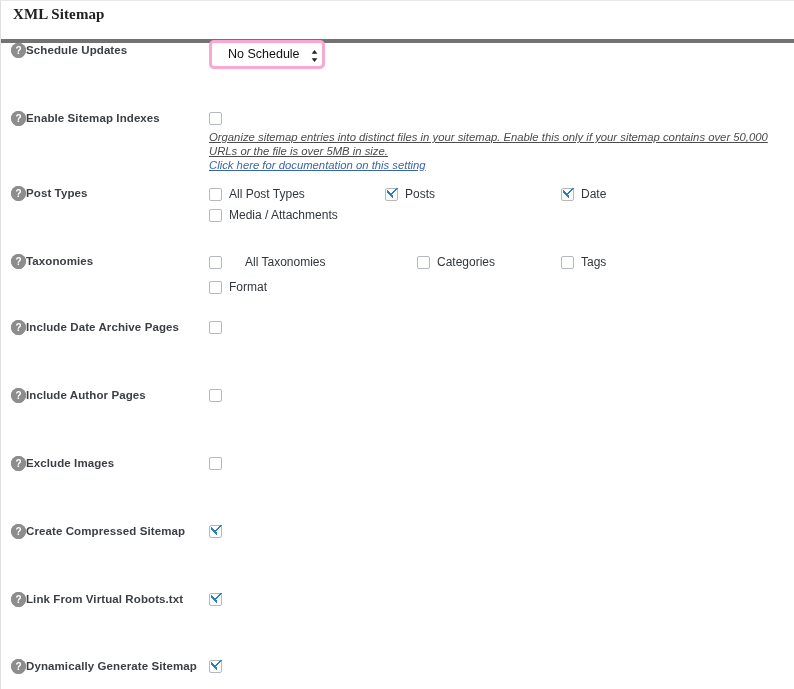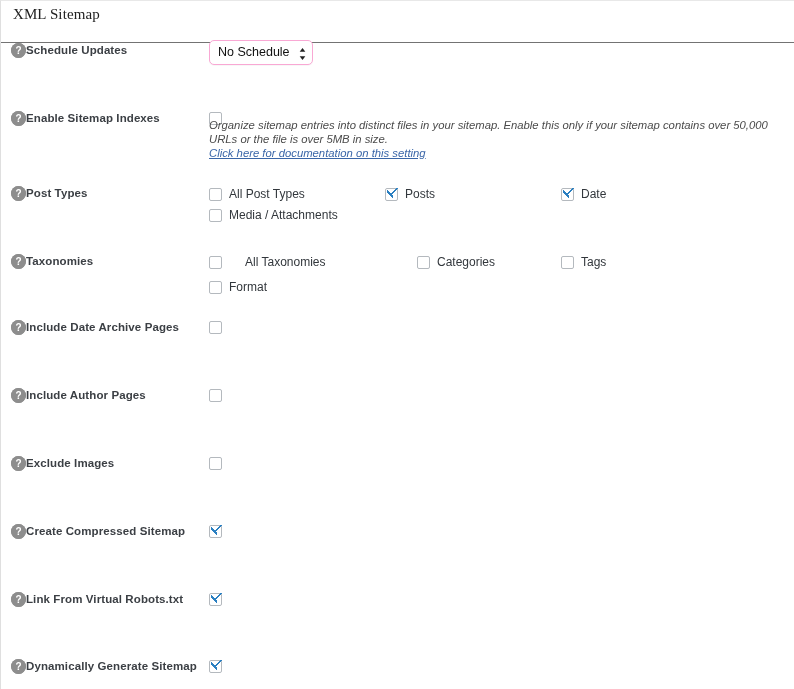--- a/index.html
+++ b/index.html
@@ -26,22 +26,23 @@
   }
 
   
   .panel-header {
     position: absolute;
     left: 0;
     top: 0;
     width: 794px;
     height: 42px;
     box-sizing: border-box;
-    border-bottom: 1px solid #737373;
-    background: #ffffff;
+    border-bottom: 4px solid #737373;
+    background: #ffffff;
+    font-weight: bold;
   }
   .panel-title {
     position: absolute;
     left: 12px;
     top: 5px;
     font-family: "Liberation Serif", serif;
     font-size: 15px;
     color: #222222;
     letter-spacing: 0.1px;
     white-space: nowrap;
@@ -96,23 +97,23 @@
     display: inline-block;
   }
   .styled-select {
     appearance: none;
     -webkit-appearance: none;
     -moz-appearance: none;
     font-family: "Liberation Sans", sans-serif;
     font-size: 12.5px;
     color: #111111;
     background: #ffffff;
-    border: 1px solid #f9a8d4;
+    border: 3px solid #f9a8d4;
     border-radius: 5px;
-    padding: 3px 22px 4px 8px;
+    padding: 3px 22px 4px 16px;
     line-height: 16px;
     box-shadow: 0 1px 0 rgba(0,0,0,0.03);
     cursor: pointer;
   }
   .select-arrows {
     position: absolute;
     right: 7px;
     top: 50%;
     transform: translateY(-50%);
     pointer-events: none;
@@ -210,21 +211,21 @@
         <div class="row-label">
           <span class="help-icon">
             <svg viewBox="0 0 15 15" xmlns="http://www.w3.org/2000/svg">
               <circle cx="7.5" cy="7.5" r="7.5" fill="#8d8d8d"></circle>
               <text x="7.5" y="11.2" text-anchor="middle" font-family="Liberation Sans, sans-serif" font-size="10" font-weight="bold" fill="#ffffff">?</text>
             </svg>
           </span>
           <span class="row-label-text">Enable Sitemap Indexes</span>
         </div>
         <span class="cbx" style="position: absolute; left: 208px; top: 1px;"></span>
-        <div class="desc" style="left: 208px; top: 8px;"><span>Organize sitemap entries into distinct files in your sitemap. Enable this only if your sitemap contains over 50,000 URLs or the file is over 5MB in size.</span><br><a class="desc-link">Click here for documentation on this setting</a></div>
+        <div class="desc" style="left: 208px; top: 20px; text-decoration: underline;"><span>Organize sitemap entries into distinct files in your sitemap. Enable this only if your sitemap contains over 50,000 URLs or the file is over 5MB in size.</span><br><a class="desc-link">Click here for documentation on this setting</a></div>
       </div>
       <div class="row" style="top: 185px;">
         <div class="row-label">
           <span class="help-icon">
             <svg viewBox="0 0 15 15" xmlns="http://www.w3.org/2000/svg">
               <circle cx="7.5" cy="7.5" r="7.5" fill="#8d8d8d"></circle>
               <text x="7.5" y="11.2" text-anchor="middle" font-family="Liberation Sans, sans-serif" font-size="10" font-weight="bold" fill="#ffffff">?</text>
             </svg>
           </span>
           <span class="row-label-text">Post Types</span>

